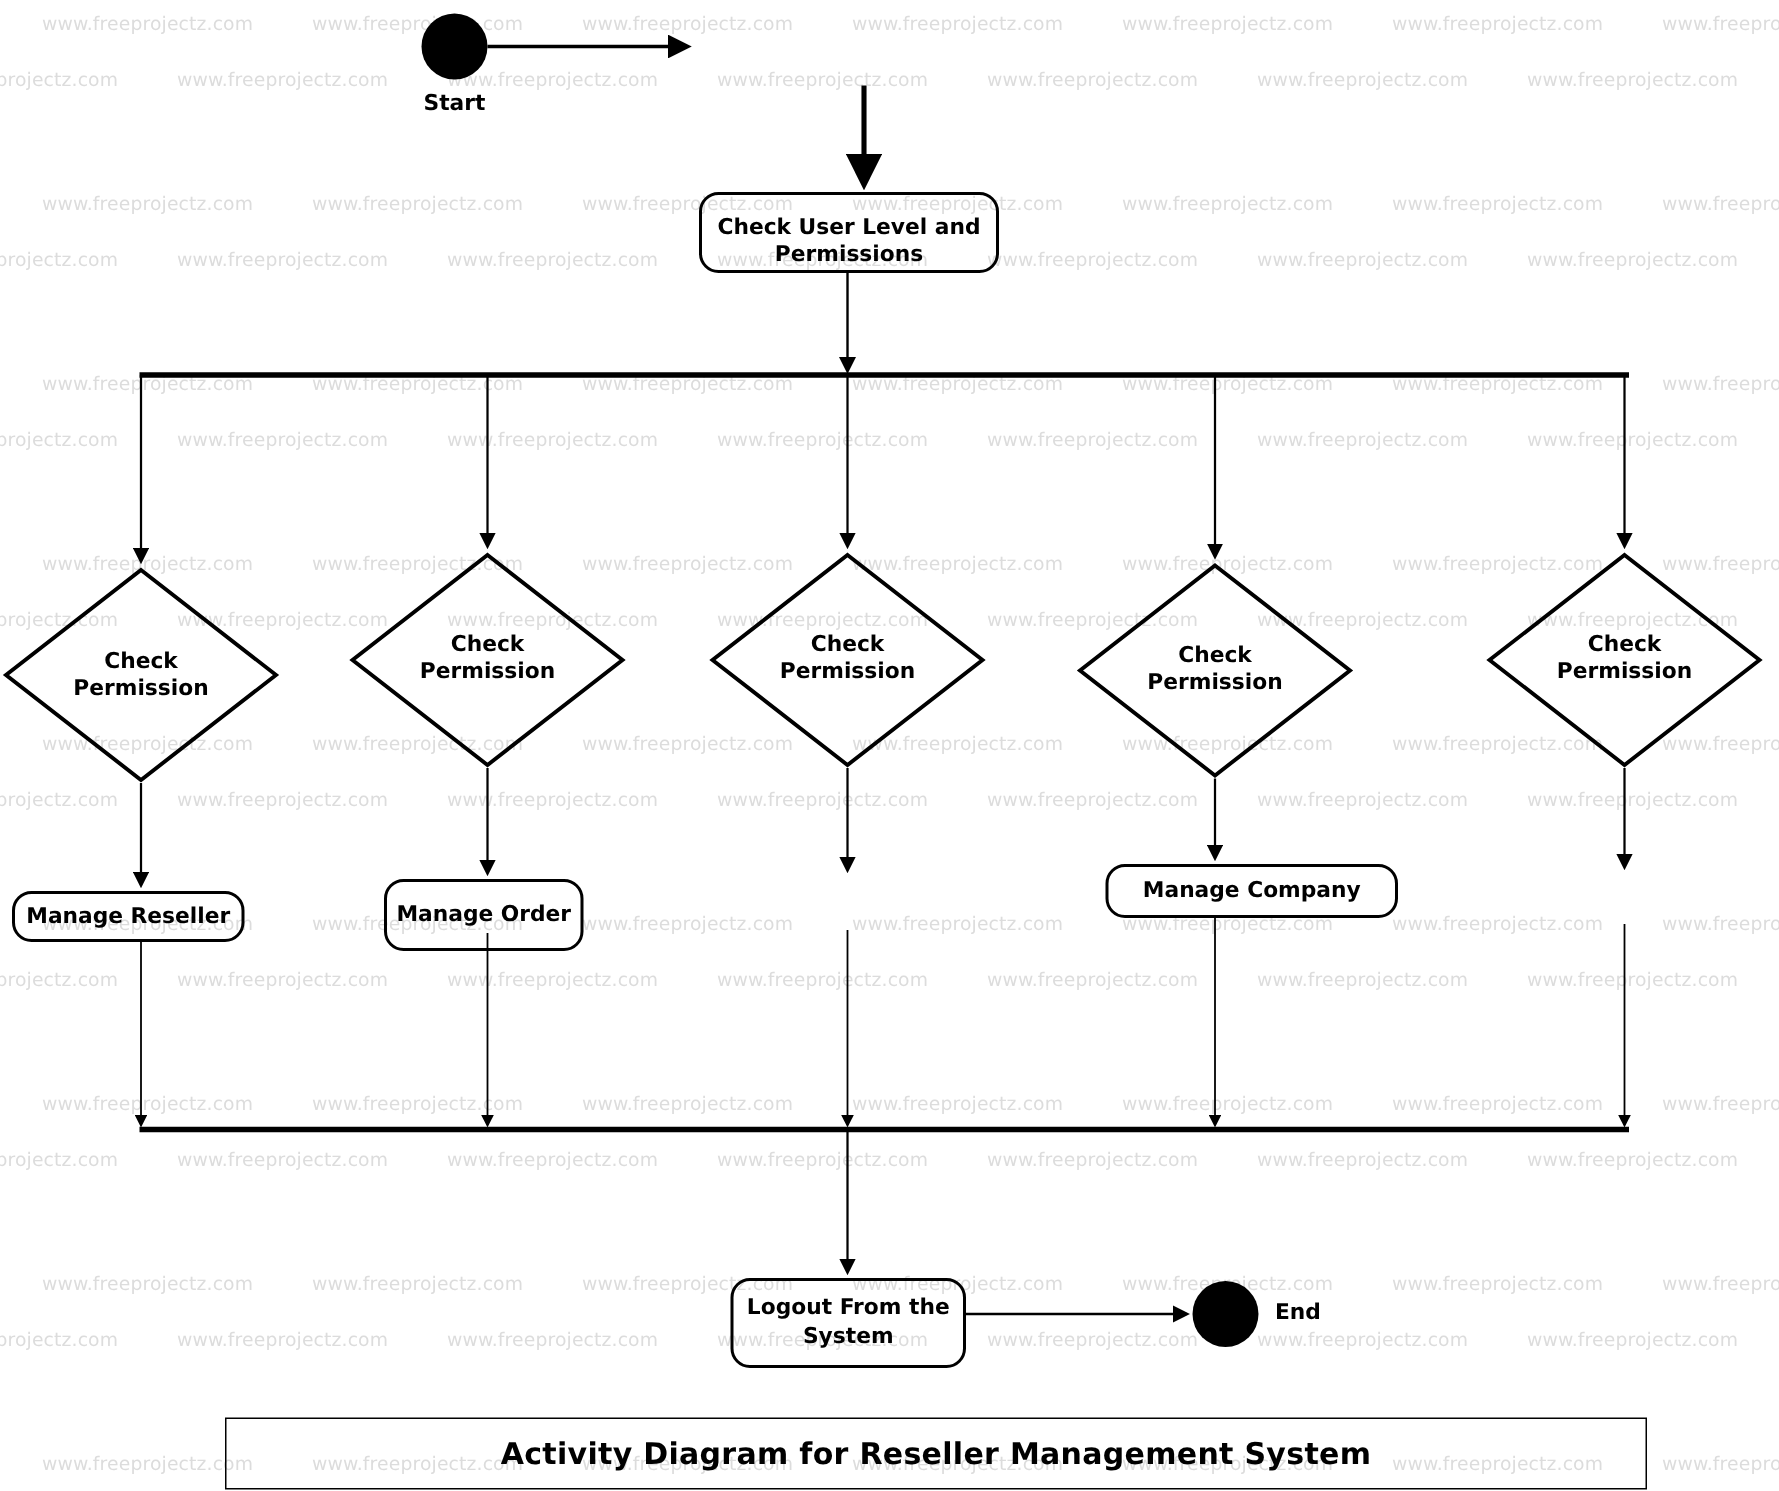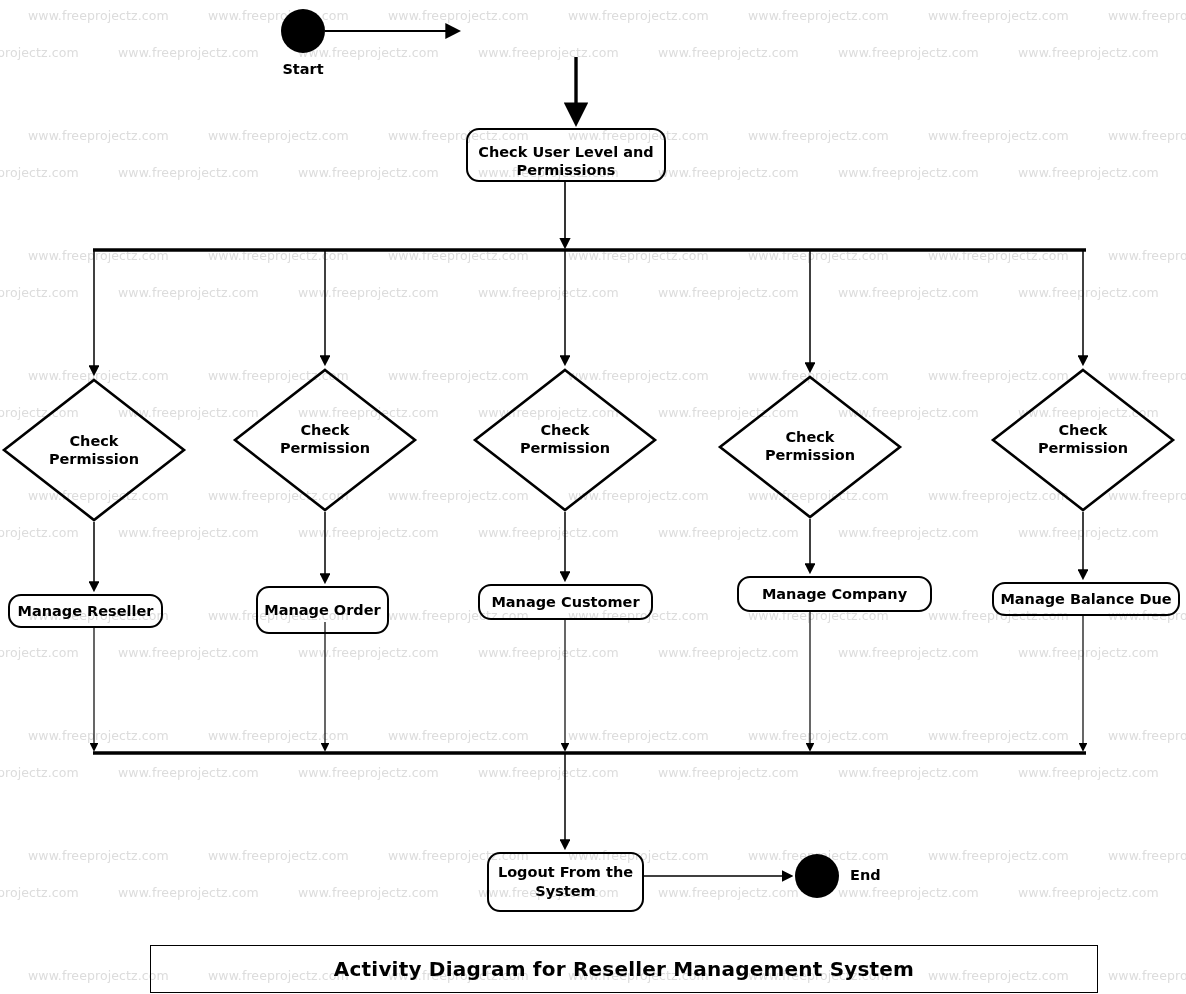--- a/index.html
+++ b/index.html
@@ -352,31 +352,25 @@
     </div>
 
     <div class="activity" style="left:8px; top:594px; width:155px; height:34px;">
       <span>Manage Reseller</span>
     </div>
 
     <div class="activity" style="left:256px; top:586px; width:133px; height:48px;">
       <span>Manage Order</span>
     </div>
 
-    <div class="activity" style="left:478px; top:584px; width:175px; height:36px;">
-      <span>Manage Customer</span>
-    </div>
 
     <div class="activity" style="left:737px; top:576px; width:195px; height:36px;">
       <span>Manage Company</span>
     </div>
 
-    <div class="activity" style="left:992px; top:582px; width:188px; height:34px;">
-      <span>Manage Balance Due</span>
-    </div>
 
     <div class="activity" style="left:487px; top:852px; width:157px; height:60px;">
       <div>
         <span>Logout From the</span>
         <span>System</span>
       </div>
     </div>
 
     <div class="terminator" style="left:795px; top:854px; width:44px; height:44px;"></div>
     <div class="term-label" style="left:850px; top:867px;">End</div>

